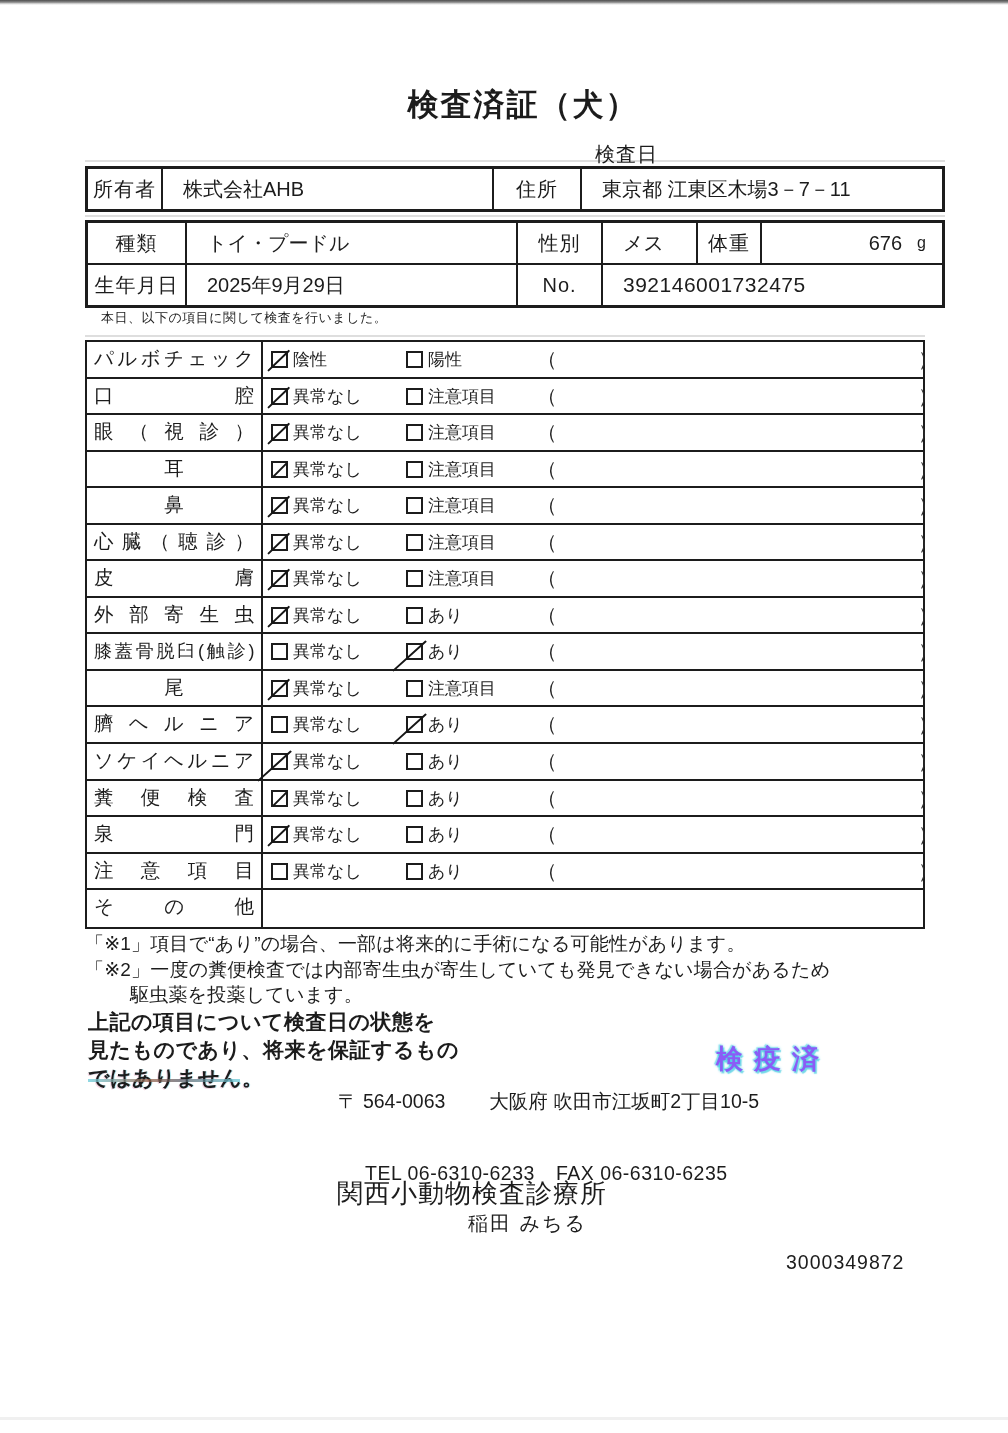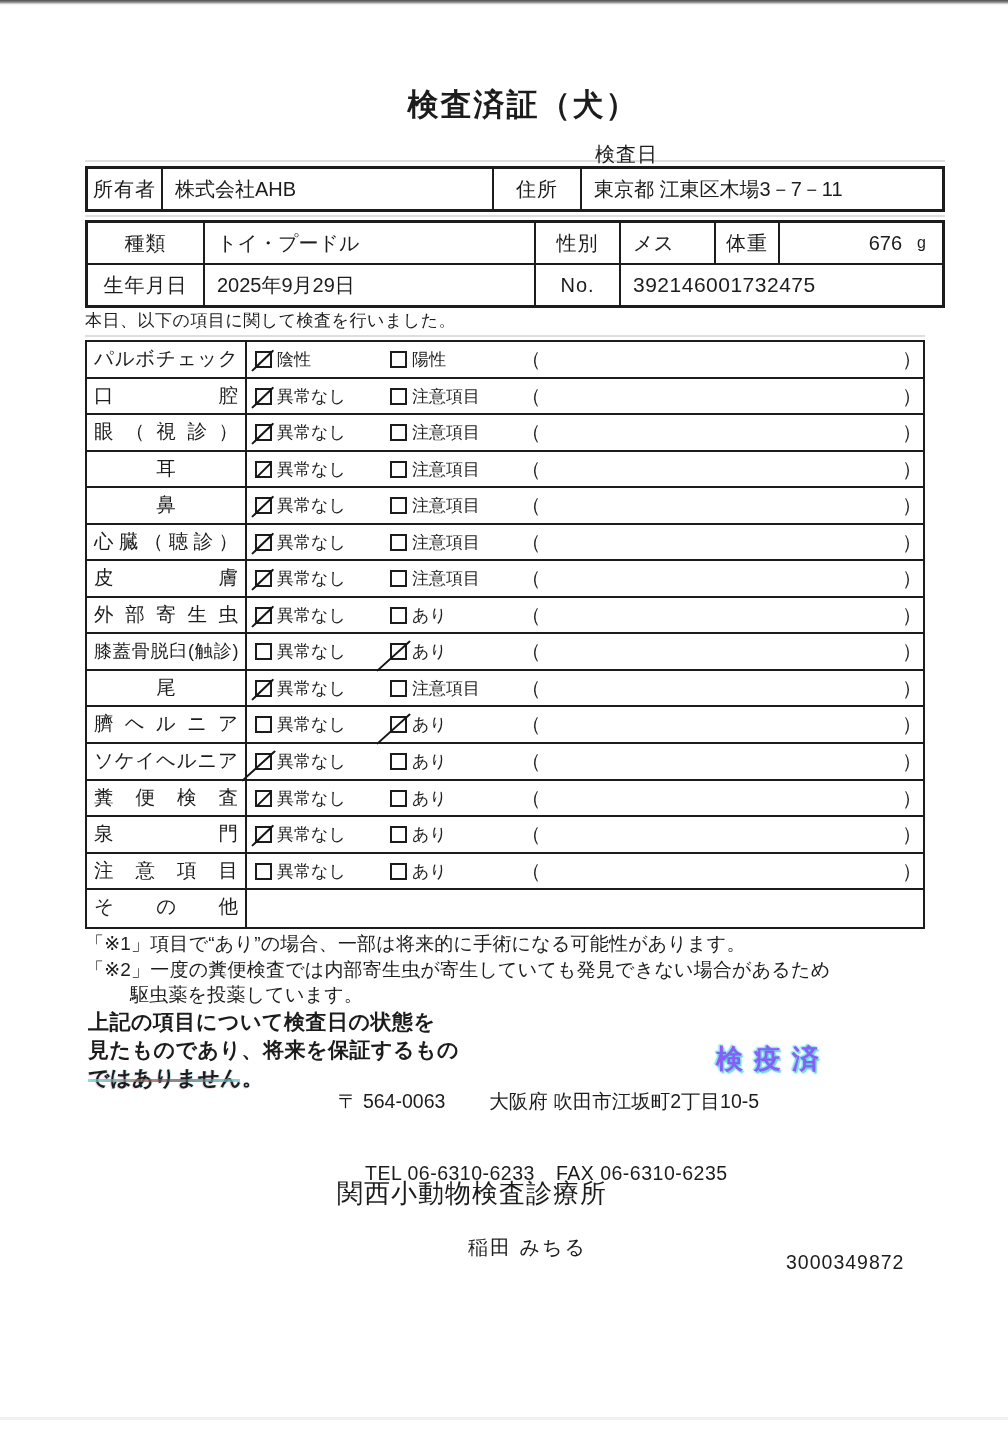--- a/index.html
+++ b/index.html
@@ -21,35 +21,35 @@
 
   
   .tbl{position:absolute;left:85px;width:860px;border:3px solid #1c1c1c;box-sizing:border-box;
        display:flex;flex-direction:column;background:#fff;}
   .t1{top:166px;height:46px;}
   .t2{top:220px;height:88px;}
   .trow{display:flex;flex:1;min-height:0;}
   .trow + .trow{border-top:2px solid #1c1c1c;}
   .tcell{box-sizing:border-box;display:flex;align-items:center;font-size:20px;overflow:hidden;white-space:nowrap;}
   .tcell.lbl{justify-content:center;letter-spacing:1px;}
-  .tcell.val{padding-left:12px;}
+  .tcell.val{padding-left:20px;}
   .bR{border-right:2px solid #1c1c1c;}
   .w-owner{width:75px;} .w-ownerval{width:331px;} .w-addr{width:88px;} .w-addrval{flex:1;}
-  .w-kind{width:117px;} .w-kindval{width:331px;} .w-sex{width:85px;} .w-sexval{width:95px;}
+  .w-kind{width:99px;} .w-kindval{width:331px;} .w-sex{width:85px;} .w-sexval{width:95px;}
   .w-wt{width:64px;} .w-wtval{flex:1;justify-content:flex-end;padding-right:16px;gap:15px;}
   .w-no{width:85px;justify-content:center;} .w-noval{flex:1;font-size:21px;letter-spacing:.5px;}
   .wt-unit{font-size:16px;}
 
-  .intro{left:85px;top:309px;font-size:17px;letter-spacing:.5px;}
+  .intro{left:101px;top:309px;font-size:13px;letter-spacing:.5px;}
 
   
   .chk{position:absolute;left:85px;top:340px;width:840px;border:2.5px solid #1c1c1c;box-sizing:border-box;background:#fff;}
   .chk-row{display:flex;height:36.56px;border-bottom:2px solid #1c1c1c;box-sizing:border-box;position:relative;}
   .chk-row:last-child{border-bottom:none;gap:29px;}
-  .chk-label{width:160px;box-sizing:border-box;border-right:2.5px solid #1c1c1c;
+  .chk-label{width:176px;box-sizing:border-box;border-right:2.5px solid #1c1c1c;
              padding:0 7px;font-size:19.5px;line-height:33px;
              text-align:justify;text-align-last:justify;overflow:hidden;white-space:nowrap;}
   .chk-label.single{text-align:center;text-align-last:center;}
   .chk-label.compact{font-size:18px;letter-spacing:-.5px;line-height:34px;}
   .chk-opts{flex:1;position:relative;}
   .olab{position:absolute;top:0;height:100%;line-height:35px;font-size:17px;white-space:nowrap;}
   .olab.p1{left:30px;} .olab.p2{left:165px;}
   .paren{position:absolute;top:0;line-height:35px;font-size:20px;color:#2a2a2a;}
   .po{left:274px;} .pc{left:655px;}
 
@@ -73,21 +73,21 @@
       background:linear-gradient(90deg,rgba(110,205,220,.9) 0%,rgba(150,95,70,.85) 40%,rgba(80,80,90,.8) 60%,rgba(110,205,220,.9) 100%);}
 
   .stamp{left:716px;top:1041px;font-size:27px;font-weight:700;letter-spacing:11px;color:#8b5cf6;
          text-shadow:0 0 3px rgba(70,205,225,.95),1.5px 1.5px 1px rgba(70,205,225,.7),-1.5px -1.5px 1px rgba(120,220,235,.7);}
 
   .postal{left:338px;top:1088px;font-size:19.5px;white-space:nowrap;}
   .postal .gap{display:inline-block;width:44px;}
   .telline{left:365px;top:1130px;font-size:19.5px;letter-spacing:.5px;white-space:nowrap;margin-top:32px;}
   .telline .gap{display:inline-block;width:21px;}
   .clinic{left:337px;top:1176px;font-size:26px;letter-spacing:1px;white-space:nowrap;}
-  .vet{left:468px;top:1210px;font-size:20px;letter-spacing:2px;white-space:nowrap;margin-top:24px;}
+  .vet{left:468px;top:1210px;font-size:20px;letter-spacing:2px;white-space:nowrap;}
   .serial{left:786px;top:1251px;font-size:19.5px;letter-spacing:1px;}
 </style>
 </head>
 <body>
 
 <div class="page">
   <div class="scan-top"></div>
   <div class="ghost-line" style="left:85px;top:160px;width:860px;"></div>
   <div class="ghost-line" style="left:85px;top:215px;width:860px;"></div>
   <div class="ghost-line" style="left:85px;top:335px;width:840px;"></div>

